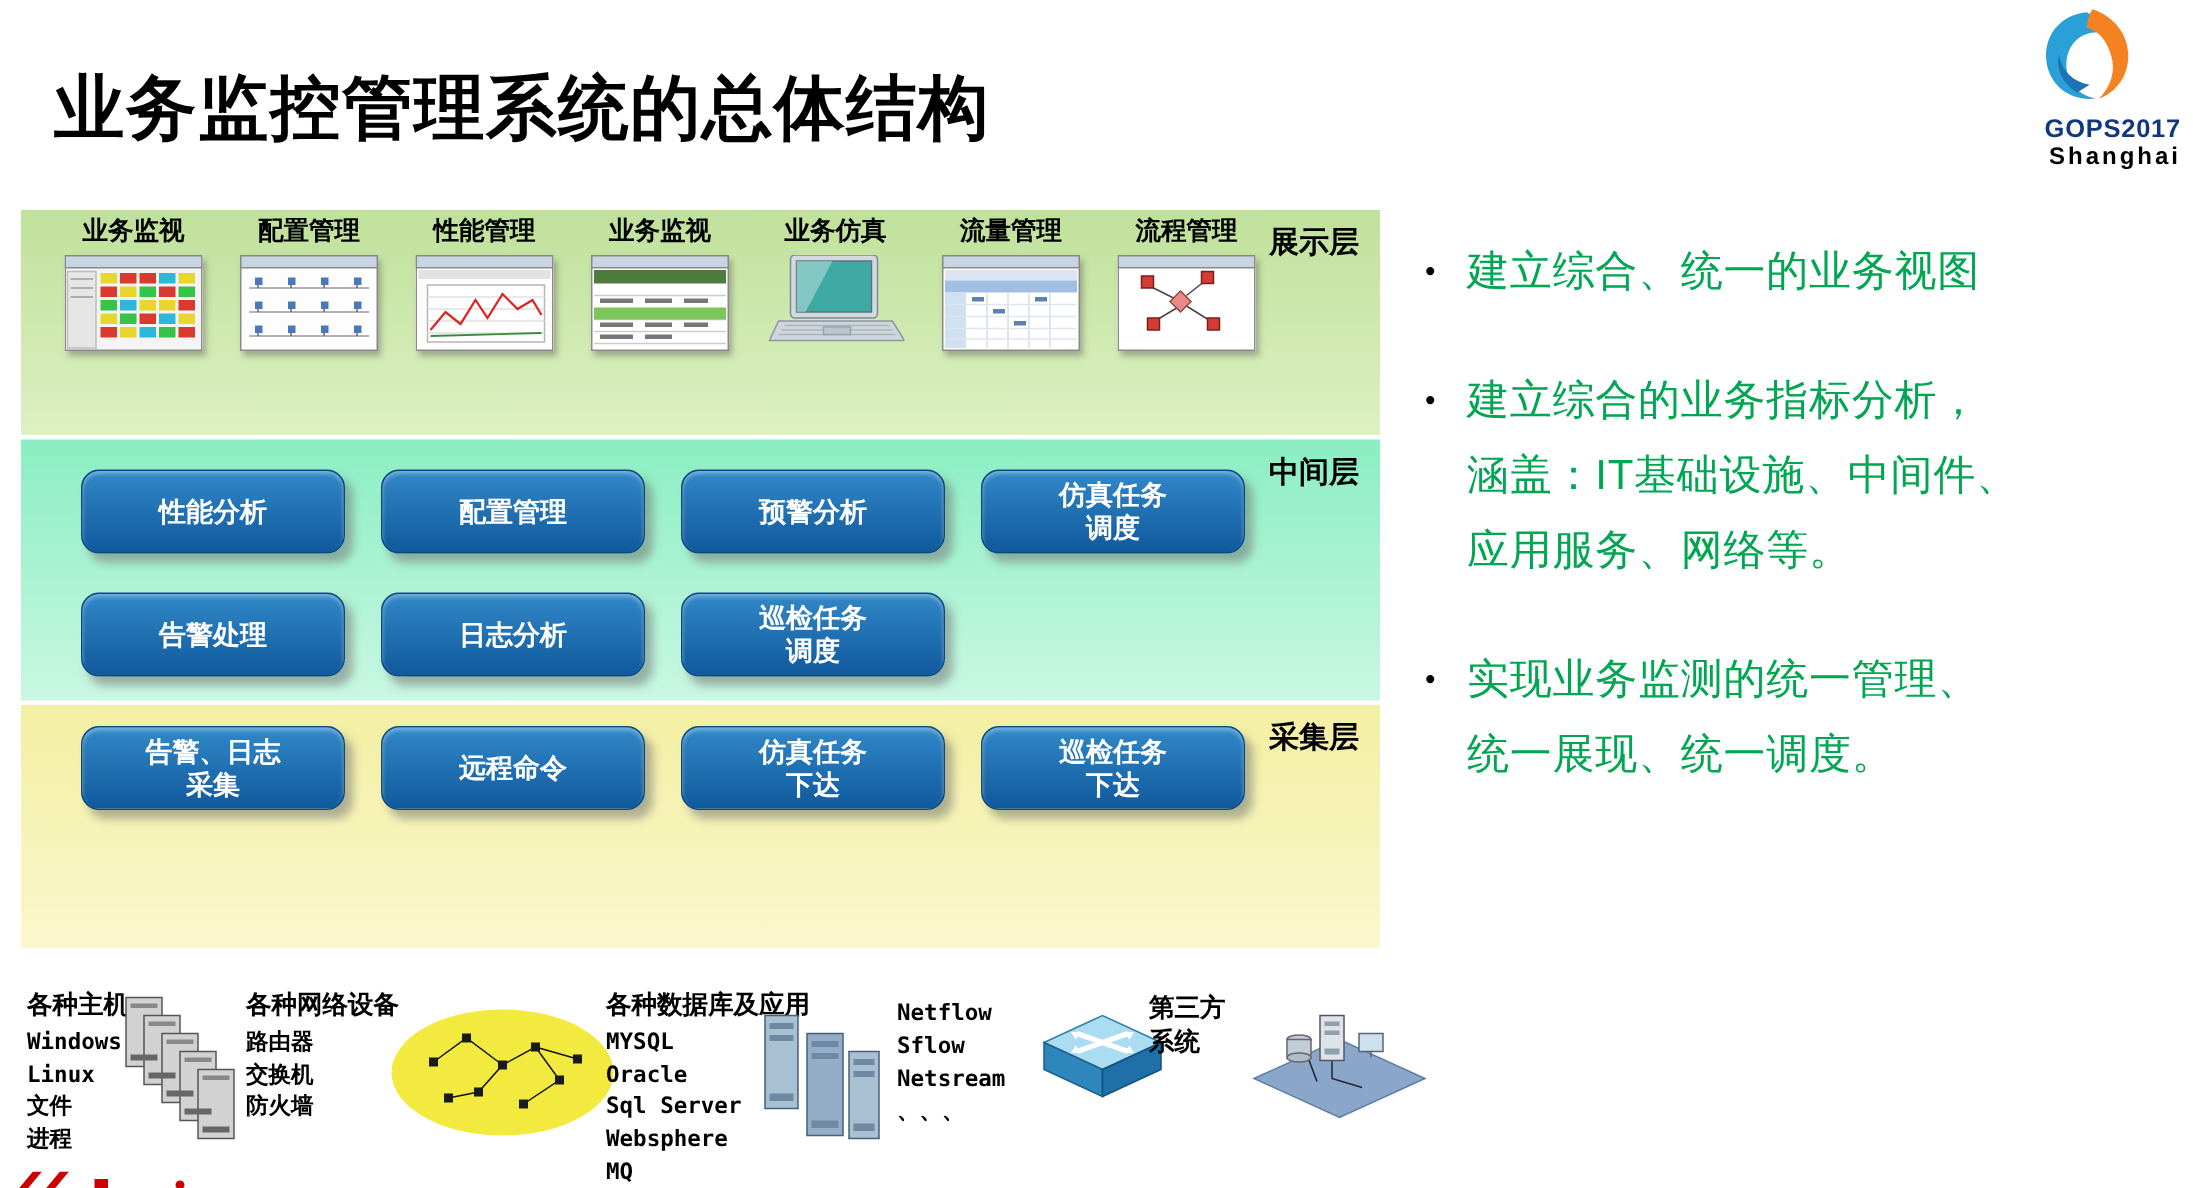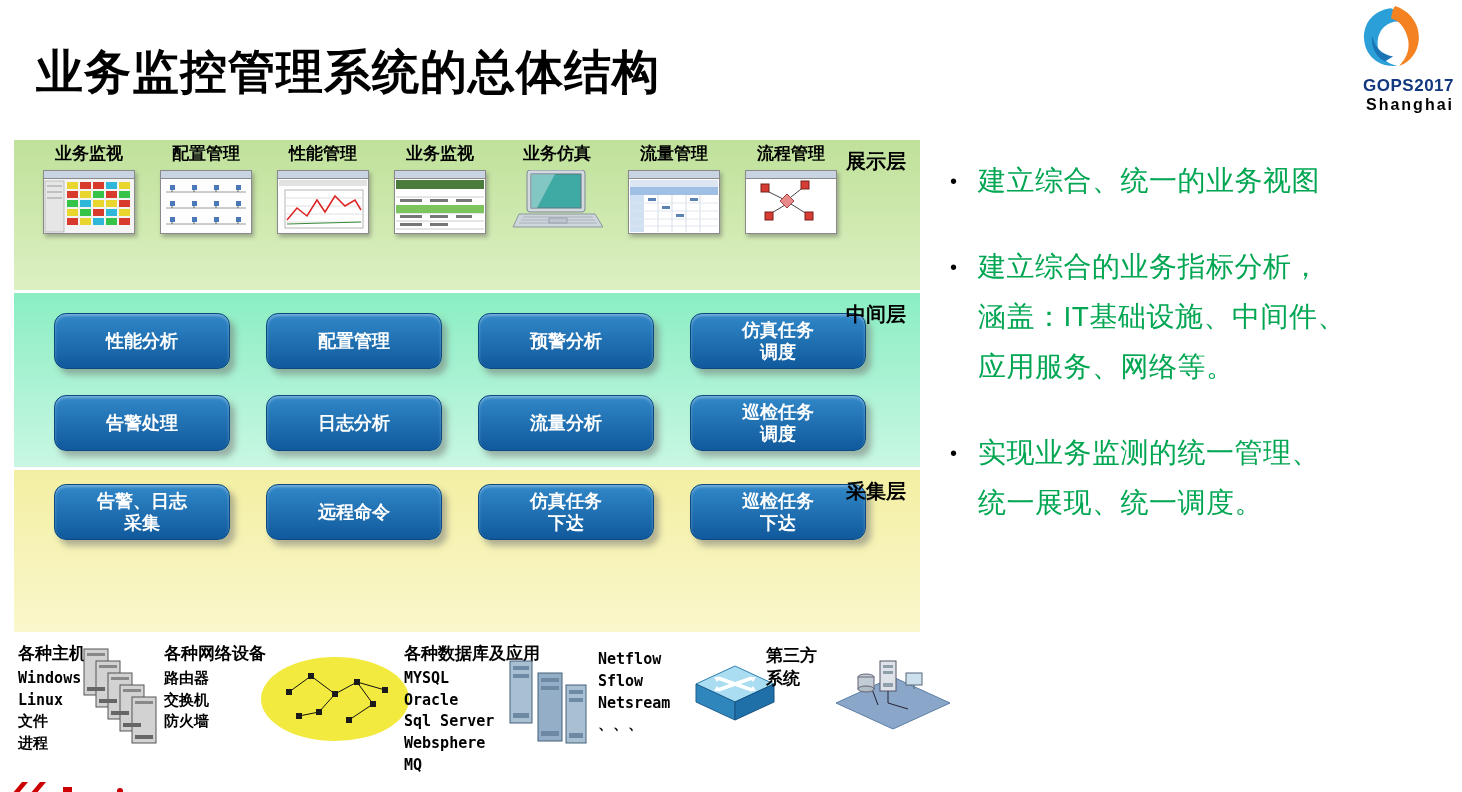--- a/index.html
+++ b/index.html
@@ -20,43 +20,43 @@
   .layer-presentation{height:150px;background:linear-gradient(180deg,var(--layer-presentation-top,#bfe19a),var(--layer-presentation-bottom,#ddf0c2));}
   .layer-middle{height:174px;background:linear-gradient(180deg,var(--layer-middle-top,#8aeec2),var(--layer-middle-bottom,#c9f7e3));}
   .layer-collection{height:162px;background:linear-gradient(180deg,var(--layer-collection-top,#f3efa2),var(--layer-collection-bottom,#faf7cd));}
   
   .apps{display:flex;justify-content:space-between;padding:2px 76px 0 22px;}
   .app{text-align:center;width:106px;}
   .app-name{font-size:17px;font-weight:800;margin-bottom:5px;}
   .thumb{display:block;margin:0 auto;box-shadow:2px 3px 4px rgba(90,90,90,.45);background:#fff;}
   .thumb-plain{box-shadow:none;background:transparent;}
   
-  .btn-row{display:flex;gap:36px;padding-left:40px;}
+  .btn-row{display:flex;gap:24px;padding-left:40px;}
   .btn-row.r1{padding-top:20px;}
   .btn-row.r1c{padding-top:14px;}
   .btn-row.r2{padding-top:26px;}
   .btn{
     width:176px;height:56px;border-radius:12px;box-sizing:border-box;
     background:linear-gradient(180deg,var(--btn-top,#3188c8) 0%,var(--btn-bottom,#10599c) 100%);
     border:1px solid #0a4a80;
     box-shadow:5px 6px 6px rgba(110,110,110,.5), inset 0 2px 3px rgba(255,255,255,.35);
     color:#fff;font-size:18px;font-weight:800;
     display:flex;align-items:center;justify-content:center;text-align:center;
     white-space:pre-line;line-height:1.25;
   }
   
   .sources{position:relative;height:160px;}
-  .src-group{position:absolute;display:flex;align-items:flex-start;}
+  .src-group{position:absolute;display:flex;align-items:flex-start;margin-top:16px;}
   .src-heading{font-size:17px;font-weight:800;white-space:pre;line-height:1.35;}
   .src-lines{font-family:"DejaVu Sans Mono","Liberation Mono",monospace;font-weight:700;font-size:15px;line-height:1.45;white-space:pre-line;margin-top:2px;}
   .src-heading:empty,.src-lines:empty{display:none;}
   .src-host{left:4px;top:8px;}   .src-host   .src-text{width:64px;}  .src-host .src-icon{margin-top:4px;margin-left:0px;}
   .src-network{left:150px;top:8px;} .src-network .src-text{width:100px;} .src-network .src-icon{margin-top:8px;margin-left:-6px;}
   .src-db{left:390px;top:8px;}   .src-db     .src-text{width:104px;} .src-db .src-icon{margin-top:14px;margin-left:-4px;}
-  .src-flow{left:584px;top:12px;align-items:flex-end;} .src-flow  .src-text{width:90px;}  .src-flow .src-icon{margin-top:4px;}
+  .src-flow{left:584px;top:12px;} .src-flow  .src-text{width:90px;}  .src-flow .src-icon{margin-top:4px;}
   .src-third{left:752px;top:10px;} .src-third .src-text{width:62px;} .src-third .src-icon{margin-top:2px;}
   
   .bullets{position:absolute;left:950px;top:156px;width:508px;}
   .bullet{display:flex;margin-bottom:36px;}
   .bullet-dot{flex:0 0 28px;font-size:20px;line-height:50px;color:#000;}
   .bullet-text{color:var(--bullet-green,#00A651);font-size:28px;font-weight:400;line-height:50px;letter-spacing:.5px;white-space:pre-line;}
   
   .footer-mark{position:absolute;left:8px;bottom:0;height:12px;overflow:hidden;}
 </style>
 </head>
@@ -276,21 +276,20 @@
     <div class="btn-row r1">
       <div class="btn">性能分析</div>
       <div class="btn">配置管理</div>
       <div class="btn">预警分析</div>
       <div class="btn">仿真任务
 调度</div>
     </div>
     <div class="btn-row r2">
       <div class="btn">告警处理</div>
       <div class="btn">日志分析</div>
-      <div class="btn">流量分析</div>
       <div class="btn">巡检任务
 调度</div>
     </div>
   </div>
 
   <div class="layer layer-collection">
     <div class="layer-label">采集层</div>
     <div class="btn-row r1c">
       <div class="btn">告警、日志
 采集</div>

